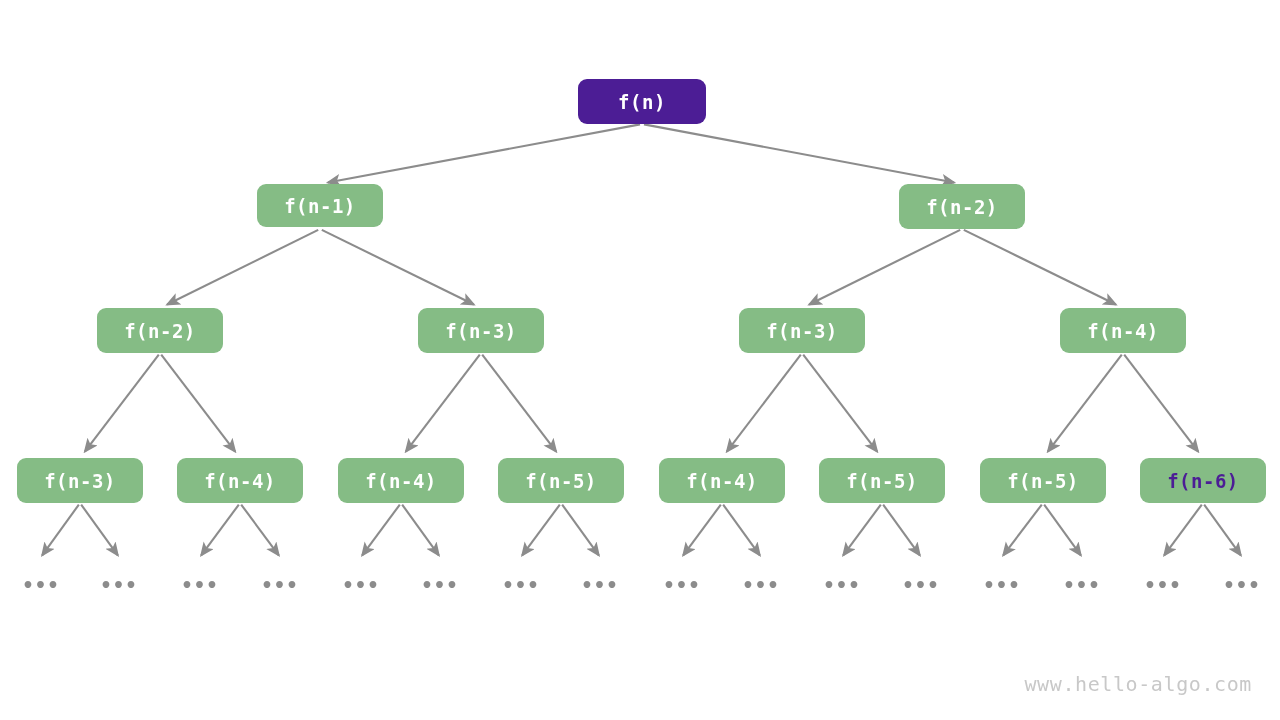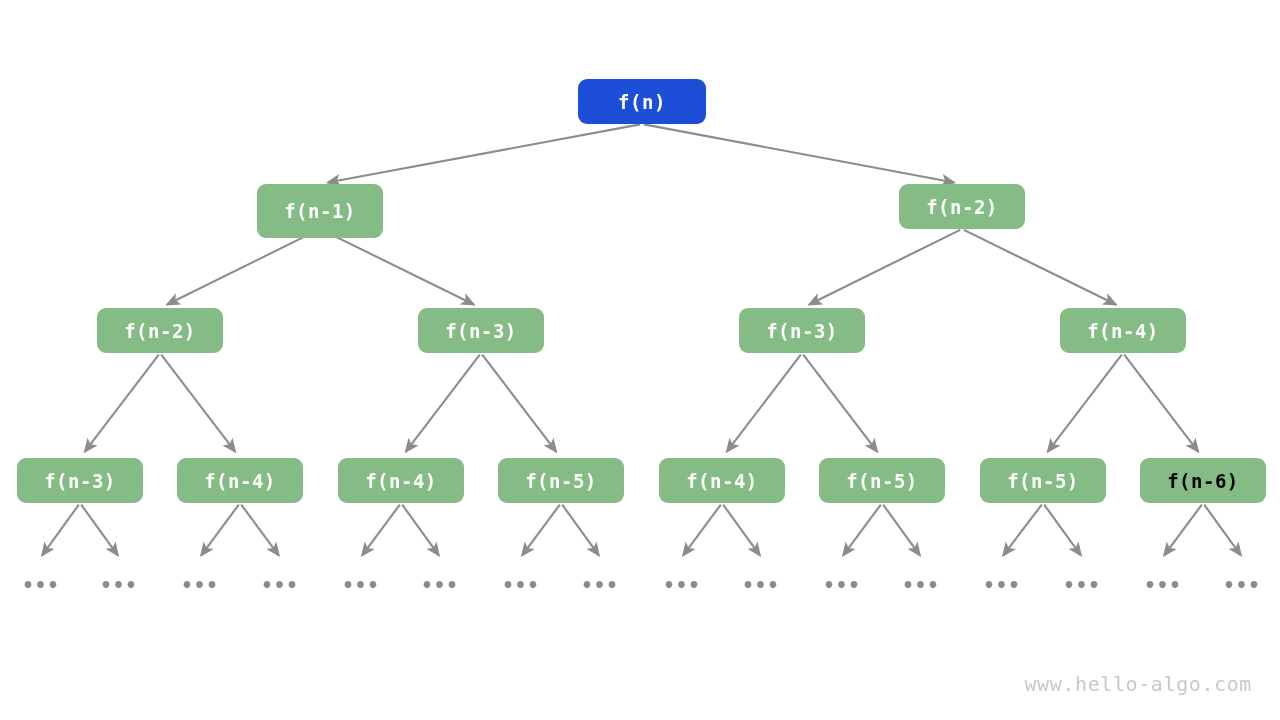--- a/index.html
+++ b/index.html
@@ -109,35 +109,35 @@
         <line x1="880.8095448987485" y1="504.6071143866895" x2="843.1904551012515" y2="555.3928856133105"></line>
         <line x1="883.1709811076887" y1="504.6213584567998" x2="919.8290188923113" y2="555.3786415432003"></line>
         <line x1="1041.790581519617" y1="504.5928926326995" x2="1003.209418480383" y2="555.4071073673006"></line>
         <line x1="1044.1709811076887" y1="504.6213584567998" x2="1080.8290188923113" y2="555.3786415432003"></line>
         <line x1="1201.8095448987485" y1="504.6071143866895" x2="1164.1904551012515" y2="555.3928856133105"></line>
         <line x1="1204.1709811076887" y1="504.6213584567998" x2="1240.8290188923113" y2="555.3786415432003"></line>
       </g>
   </svg>
 
   <div id="nodes-layer">
-      <div class="node" style="left: 578px; top: 79px; width: 128px; height: 45px; background: #1d4ed8; color: rgb(255, 255, 255);">f(n)</div>
-      <div class="node" style="left: 257px; top: 184px; width: 126px; height: 54px; background: rgb(133, 188, 133); color: rgb(255, 255, 255);">f(n-1)</div>
+      <div class="node" style="left: 578px; top: 79px; width: 128px; height: 45px; background: #4c1d95; color: rgb(255, 255, 255);">f(n)</div>
+      <div class="node" style="left: 257px; top: 184px; width: 126px; height: 43px; background: rgb(133, 188, 133); color: rgb(255, 255, 255);">f(n-1)</div>
       <div class="node" style="left: 899px; top: 184px; width: 126px; height: 45px; background: rgb(133, 188, 133); color: rgb(255, 255, 255);">f(n-2)</div>
       <div class="node" style="left: 97px; top: 308px; width: 126px; height: 45px; background: rgb(133, 188, 133); color: rgb(255, 255, 255);">f(n-2)</div>
       <div class="node" style="left: 418px; top: 308px; width: 126px; height: 45px; background: rgb(133, 188, 133); color: rgb(255, 255, 255);">f(n-3)</div>
       <div class="node" style="left: 739px; top: 308px; width: 126px; height: 45px; background: rgb(133, 188, 133); color: rgb(255, 255, 255);">f(n-3)</div>
       <div class="node" style="left: 1060px; top: 308px; width: 126px; height: 45px; background: rgb(133, 188, 133); color: rgb(255, 255, 255);">f(n-4)</div>
       <div class="node" style="left: 17px; top: 458px; width: 126px; height: 45px; background: rgb(133, 188, 133); color: rgb(255, 255, 255);">f(n-3)</div>
       <div class="node" style="left: 177px; top: 458px; width: 126px; height: 45px; background: rgb(133, 188, 133); color: rgb(255, 255, 255);">f(n-4)</div>
       <div class="node" style="left: 338px; top: 458px; width: 126px; height: 45px; background: rgb(133, 188, 133); color: rgb(255, 255, 255);">f(n-4)</div>
       <div class="node" style="left: 498px; top: 458px; width: 126px; height: 45px; background: rgb(133, 188, 133); color: rgb(255, 255, 255);">f(n-5)</div>
       <div class="node" style="left: 659px; top: 458px; width: 126px; height: 45px; background: rgb(133, 188, 133); color: rgb(255, 255, 255);">f(n-4)</div>
       <div class="node" style="left: 819px; top: 458px; width: 126px; height: 45px; background: rgb(133, 188, 133); color: rgb(255, 255, 255);">f(n-5)</div>
       <div class="node" style="left: 980px; top: 458px; width: 126px; height: 45px; background: rgb(133, 188, 133); color: rgb(255, 255, 255);">f(n-5)</div>
-      <div class="node" style="left: 1140px; top: 458px; width: 126px; height: 45px; background: rgb(133, 188, 133); color: #000000;">f(n-6)</div>
+      <div class="node" style="left: 1140px; top: 458px; width: 126px; height: 45px; background: rgb(133, 188, 133); color: #4c1d95;">f(n-6)</div>
     </div>
   <div id="dots-layer">
       <div class="dots" style="left: 41px; top: 585px; color: rgb(140, 140, 140);">•••</div>
       <div class="dots" style="left: 119px; top: 585px; color: rgb(140, 140, 140);">•••</div>
       <div class="dots" style="left: 200px; top: 585px; color: rgb(140, 140, 140);">•••</div>
       <div class="dots" style="left: 280px; top: 585px; color: rgb(140, 140, 140);">•••</div>
       <div class="dots" style="left: 361px; top: 585px; color: rgb(140, 140, 140);">•••</div>
       <div class="dots" style="left: 440px; top: 585px; color: rgb(140, 140, 140);">•••</div>
       <div class="dots" style="left: 521px; top: 585px; color: rgb(140, 140, 140);">•••</div>
       <div class="dots" style="left: 600px; top: 585px; color: rgb(140, 140, 140);">•••</div>

